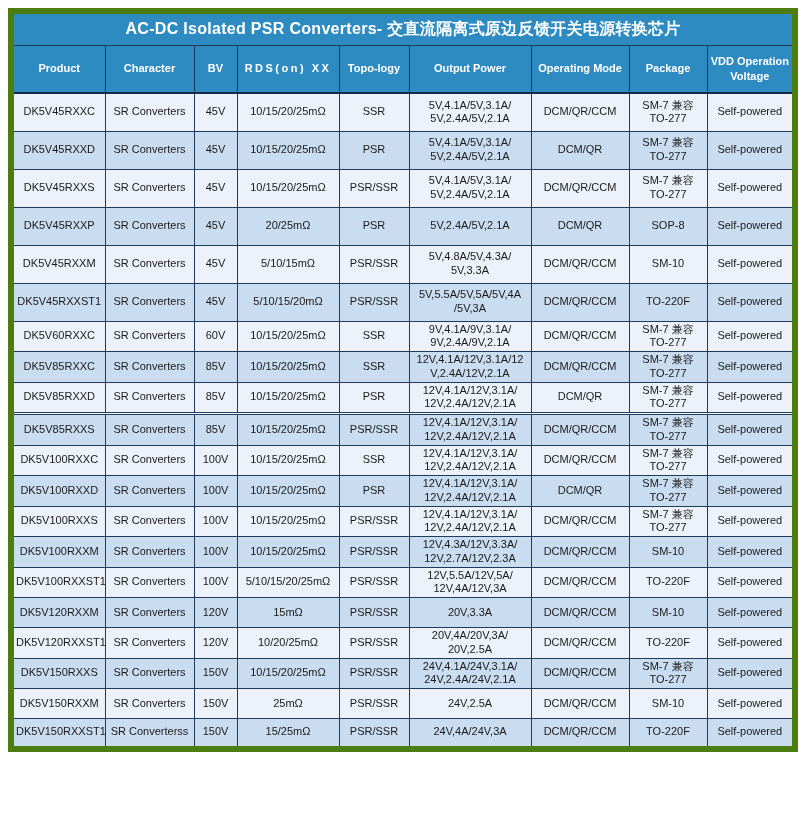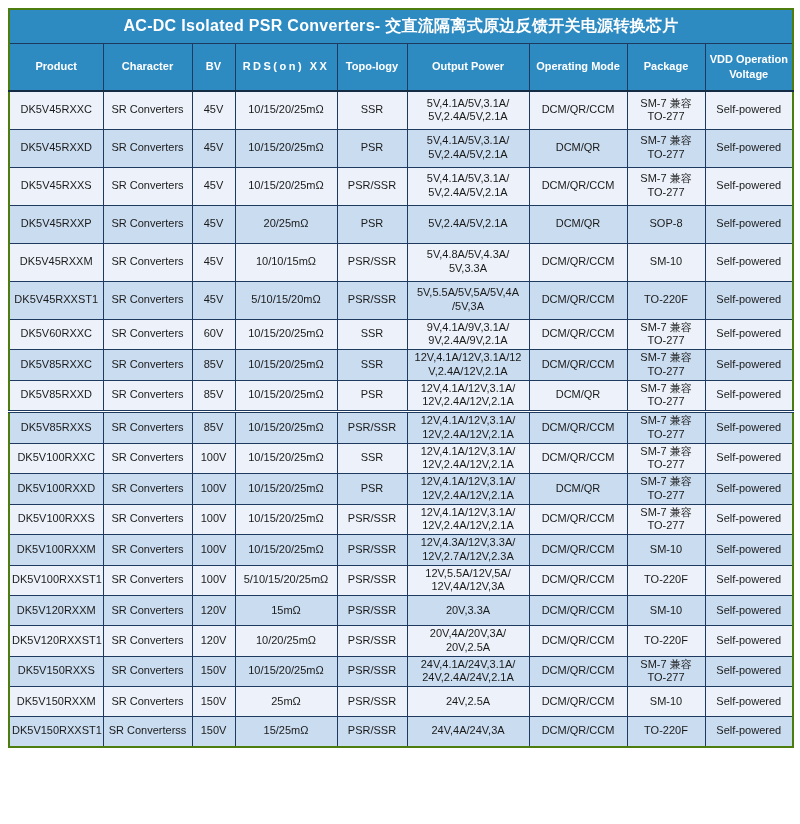--- a/index.html
+++ b/index.html
@@ -6,21 +6,21 @@
   html, body { background: #ffffff; }
   body {
     width: 800px; height: 824px;
     font-family: "Liberation Sans", "DejaVu Sans", sans-serif;
     padding: 8px;
   }
   table.spec {
     width: 784px;
     table-layout: fixed;
     border-collapse: collapse;
-    border: 2px solid #4d7c0f;
+    border: 6px solid #4d7c0f;
   }
   th, td {
     border: 1px solid #1e3a5f;
     text-align: center;
     vertical-align: middle;
     overflow: hidden;
   }
   th.title-cell {
     background: #2e8bc2;
     color: #ffffff;
@@ -133,21 +133,21 @@
     <td>PSR</td>
     <td>5V,2.4A/5V,2.1A</td>
     <td>DCM/QR</td>
     <td>SOP-8</td>
     <td>Self-powered</td>
   </tr>
       <tr>
     <td>DK5V45RXXM</td>
     <td>SR Converters</td>
     <td>45V</td>
-    <td>10/10/15mΩ</td>
+    <td>5/10/15mΩ</td>
     <td>PSR/SSR</td>
     <td>5V,4.8A/5V,4.3A/
 5V,3.3A</td>
     <td>DCM/QR/CCM</td>
     <td>SM-10</td>
     <td>Self-powered</td>
   </tr>
       <tr>
     <td>DK5V45RXXST1</td>
     <td>SR Converters</td>

